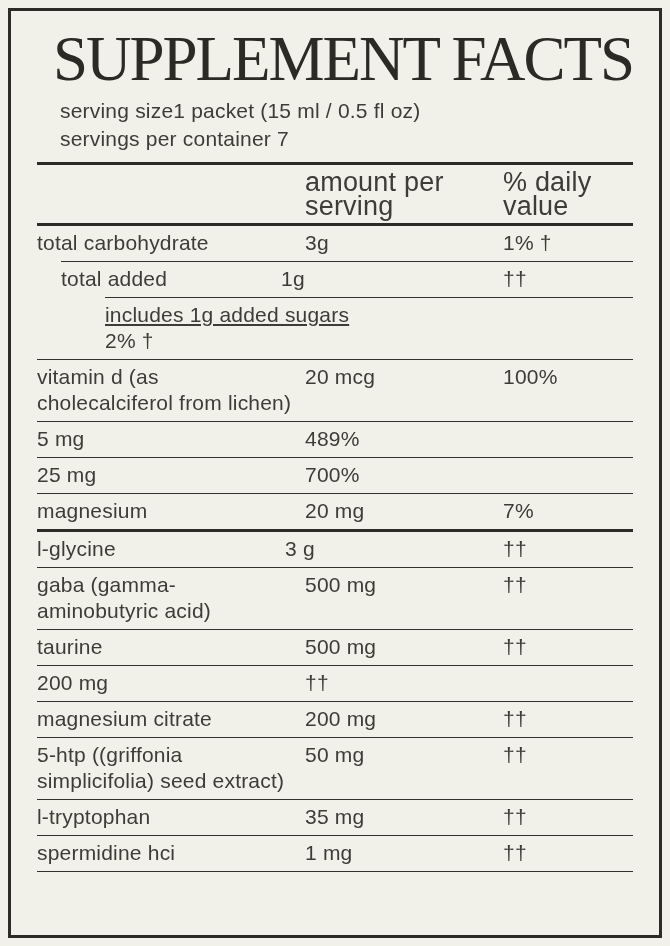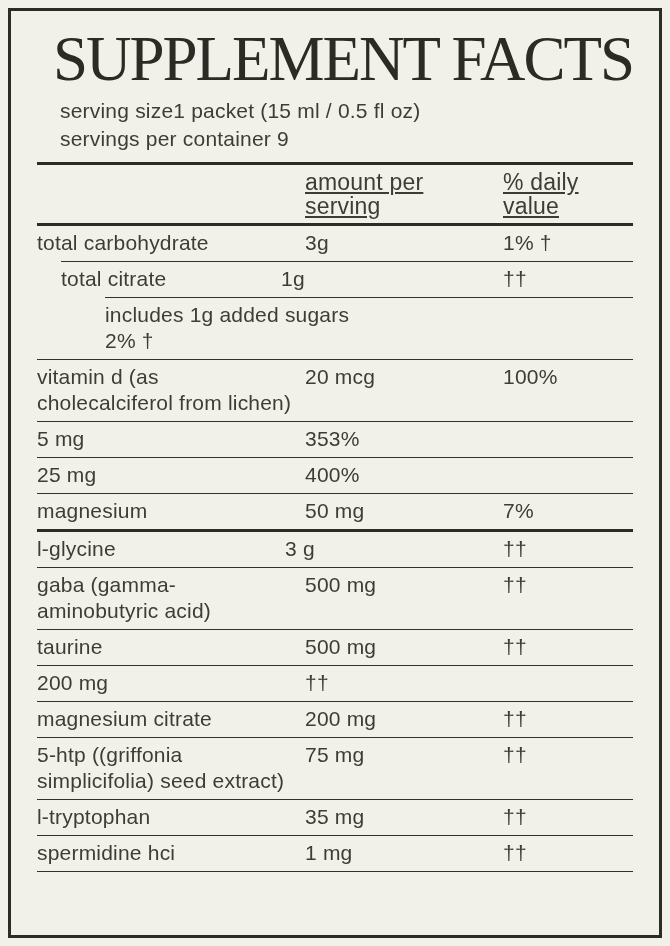--- a/index.html
+++ b/index.html
@@ -40,102 +40,101 @@
     margin-bottom: 9px;
     margin-left: 23px;
   }
   .facts-table { width: 100%; }
   .hdr-row {
     display: grid;
     grid-template-columns: 1fr 198px 130px;
     border-top: 3px solid #2c2b26;
     border-bottom: 3px solid #2c2b26;
     padding: 5px 0;
-    font-size: 23px;
+    font-size: 27px;
     line-height: 24px;
     letter-spacing: 0.2px;
-    text-decoration: underline;
   }
   .row {
     display: grid;
     grid-template-columns: 1fr 198px 130px;
     border-top: 1.6px solid #32312c;
     padding: 4px 0 5px 0;
     font-size: 21px;
     line-height: 26px;
     letter-spacing: 0.2px;
   }
   .row:first-child { border-top: none; }
   .row.divider-thick { border-top: 3.5px solid #2c2b26; gap: 20px; }
   .row.indent-1 { margin-left: 24px; }
   .row.indent-2 { margin-left: 68px; }
   .row.indent-1 .cell-amount { margin-left: -24px; }
   .row.indent-2 .cell-amount { margin-left: -68px; }
   .cell-name { white-space: pre-line; padding-right: 6px; }
   .cell-name.wide { grid-column: 1 / 3; }
-  .row.indent-2 .cell-name.wide { padding-right: 0; }
+  .row.indent-2 .cell-name.wide { padding-right: 0; text-decoration: underline; }
   .footnotes {
     border-top: 1.8px solid #32312c;
     margin-top: 0;
     padding-top: 7px;
     font-size: 21px;
     line-height: 28px;
     letter-spacing: 0.2px;
   }
 </style>
 </head>
 <body>
 
 <div class="label">
   <h1 class="title">SUPPLEMENT FACTS</h1>
 
   <div class="serving-info">
     <div>serving size1 packet (15 ml / 0.5 fl oz)</div>
-    <div>servings per container 9</div>
+    <div>servings per container 7</div>
   </div>
 
   <div class="facts-table">
     <div class="hdr-row">
       <span></span>
       <span>amount per serving</span>
       <span>% daily value</span>
     </div>
     <div id="rows">
         <div class="row divider-normal indent-0">
     <span class="cell-name">total carbohydrate</span>
     <span class="cell-amount">3g</span>
     <span class="cell-dv">1% †</span>
   </div>
         <div class="row divider-normal indent-1">
-    <span class="cell-name">total citrate</span>
+    <span class="cell-name">total added</span>
     <span class="cell-amount">1g</span>
     <span class="cell-dv">††</span>
   </div>
         <div class="row divider-normal indent-2">
     <span class="cell-name wide">includes 1g added sugars</span>
     <span class="cell-amount"></span>
     <span class="cell-dv">2% †</span>
   </div>
         <div class="row divider-normal indent-0">
     <span class="cell-name">vitamin d (as
 cholecalciferol from lichen)</span>
     <span class="cell-amount">20 mcg</span>
     <span class="cell-dv">100%</span>
   </div>
         <div class="row divider-normal indent-0">
     <span class="cell-amount">5 mg</span>
-    <span class="cell-dv">353%</span>
+    <span class="cell-dv">489%</span>
   </div>
         <div class="row divider-normal indent-0">
     <span class="cell-amount">25 mg</span>
-    <span class="cell-dv">400%</span>
+    <span class="cell-dv">700%</span>
   </div>
         <div class="row divider-normal indent-0">
     <span class="cell-name">magnesium</span>
-    <span class="cell-amount">50 mg</span>
+    <span class="cell-amount">20 mg</span>
     <span class="cell-dv">7%</span>
   </div>
         <div class="row divider-thick indent-0">
     <span class="cell-name">l-glycine</span>
     <span class="cell-amount">3 g</span>
     <span class="cell-dv">††</span>
   </div>
         <div class="row divider-normal indent-0">
     <span class="cell-name">gaba (gamma-
 aminobutyric acid)</span>
@@ -152,21 +151,21 @@
     <span class="cell-dv">††</span>
   </div>
         <div class="row divider-normal indent-0">
     <span class="cell-name">magnesium citrate</span>
     <span class="cell-amount">200 mg</span>
     <span class="cell-dv">††</span>
   </div>
         <div class="row divider-normal indent-0">
     <span class="cell-name">5-htp ((griffonia
 simplicifolia) seed extract)</span>
-    <span class="cell-amount">75 mg</span>
+    <span class="cell-amount">50 mg</span>
     <span class="cell-dv">††</span>
   </div>
         <div class="row divider-normal indent-0">
     <span class="cell-name">l-tryptophan</span>
     <span class="cell-amount">35 mg</span>
     <span class="cell-dv">††</span>
   </div>
         <div class="row divider-normal indent-0">
     <span class="cell-name">spermidine hci</span>
     <span class="cell-amount">1 mg</span>

